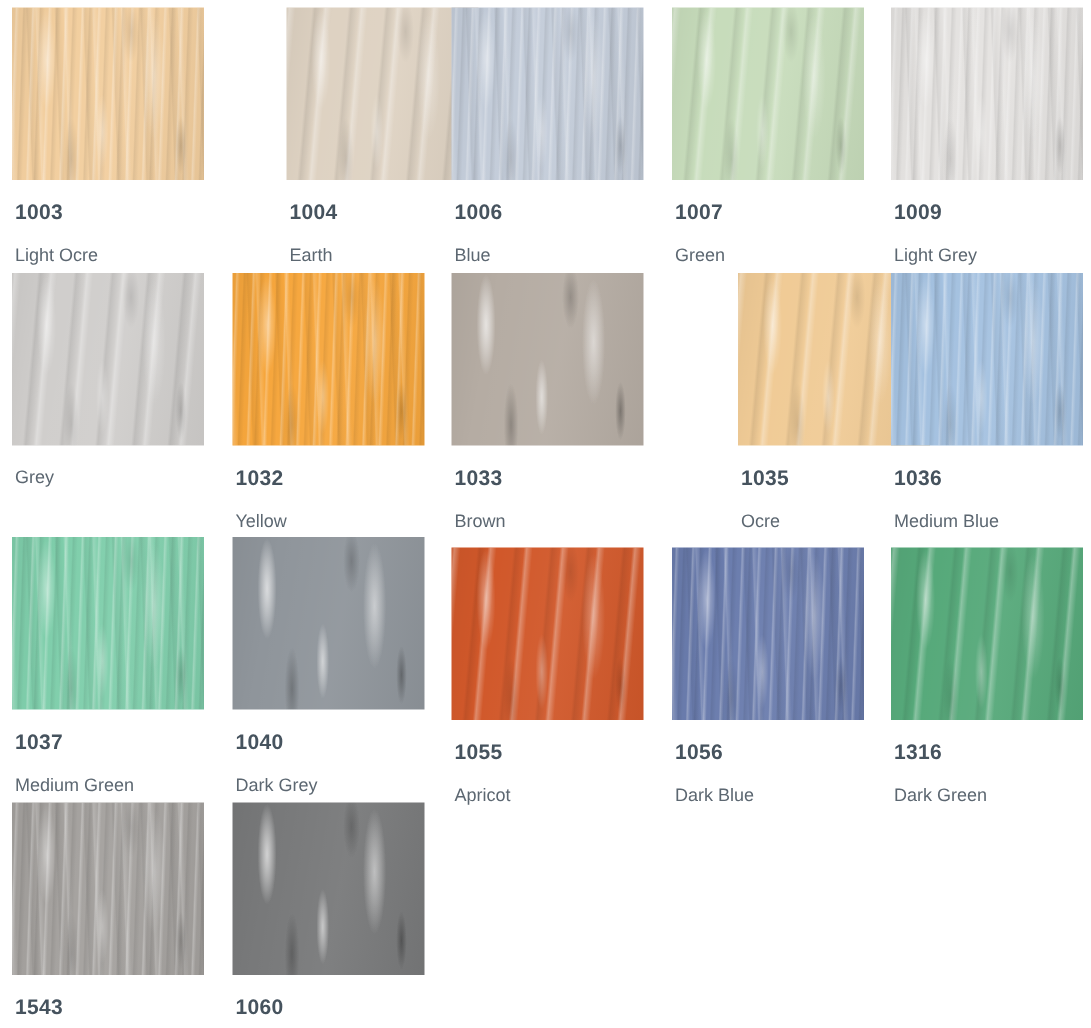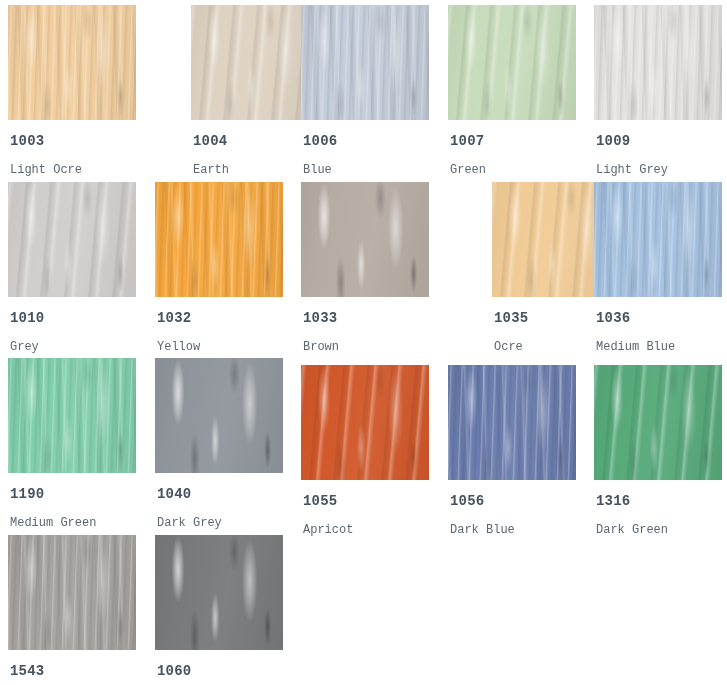--- a/index.html
+++ b/index.html
@@ -18,21 +18,20 @@
 
   #swatch-grid {
     position: relative;
     width: 727px;
     height: 685px;
   }
 
   .swatch-card {
     position: absolute;
     width: 155px;
-    font-family: Liberation Mono, monospace;
   }
 
   .swatch-tile {
     width: 128px;
     height: 115px;
     position: relative;
     overflow: hidden;
     background-color: #cccccc;
   }
 
@@ -157,21 +156,20 @@
       </div>
       <div class="swatch-code">1009</div>
       <div class="swatch-name">Light Grey</div>
     </div>
     <div class="swatch-card" style="left: 8px; top: 182px;">
       <div class="swatch-tile" style="background-color: rgb(208, 206, 204);">
         <div class="tex shade"></div>
         <div class="tex v2"></div>
         <div class="tex v3"></div>
       </div>
-      <div class="swatch-code">1010</div>
       <div class="swatch-name">Grey</div>
     </div>
     <div class="swatch-card" style="left: 155px; top: 182px;">
       <div class="swatch-tile" style="background-color: rgb(246, 166, 60);">
         <div class="tex shade"></div>
         <div class="tex v1"></div>
         <div class="tex v3"></div>
       </div>
       <div class="swatch-code">1032</div>
       <div class="swatch-name">Yellow</div>
@@ -202,21 +200,21 @@
       </div>
       <div class="swatch-code">1036</div>
       <div class="swatch-name">Medium Blue</div>
     </div>
     <div class="swatch-card" style="left: 8px; top: 358px;">
       <div class="swatch-tile" style="background-color: rgb(127, 206, 171);">
         <div class="tex shade"></div>
         <div class="tex v1"></div>
         <div class="tex v3"></div>
       </div>
-      <div class="swatch-code">1190</div>
+      <div class="swatch-code">1037</div>
       <div class="swatch-name">Medium Green</div>
     </div>
     <div class="swatch-card" style="left: 155px; top: 358px;">
       <div class="swatch-tile" style="background-color: rgb(143, 149, 155);">
         <div class="tex shade"></div>
         <div class="tex v3"></div>
         <div class="tex v3"></div>
       </div>
       <div class="swatch-code">1040</div>
       <div class="swatch-name">Dark Grey</div>

